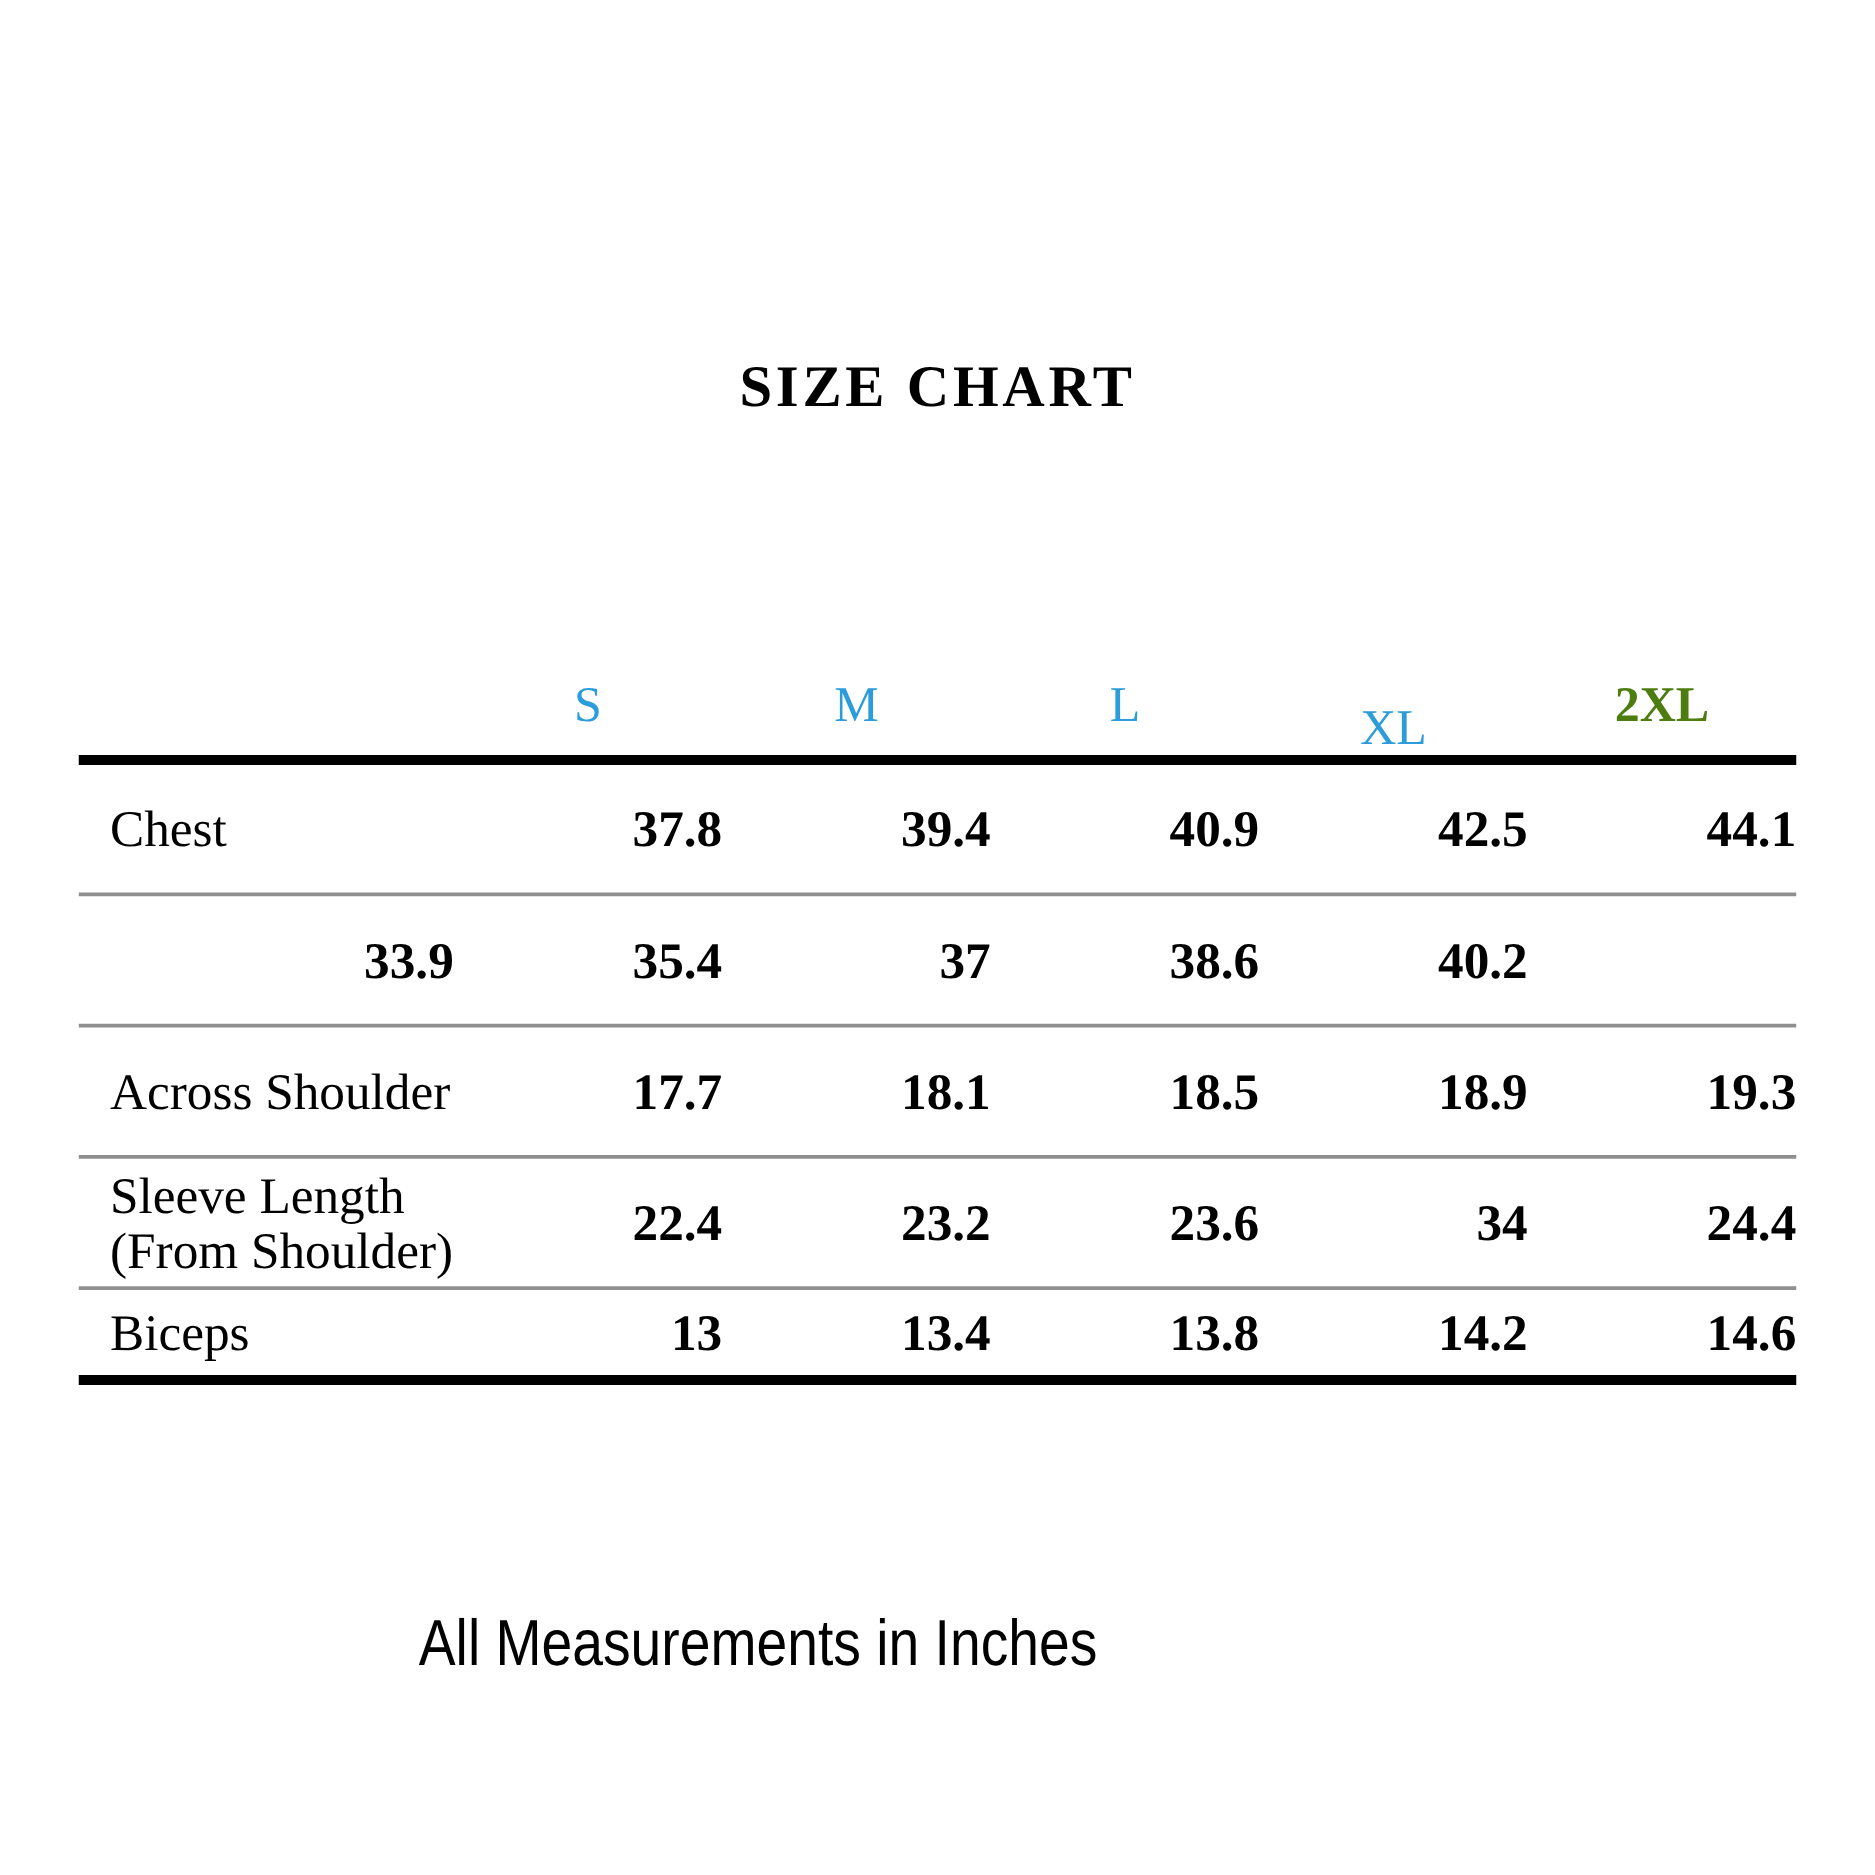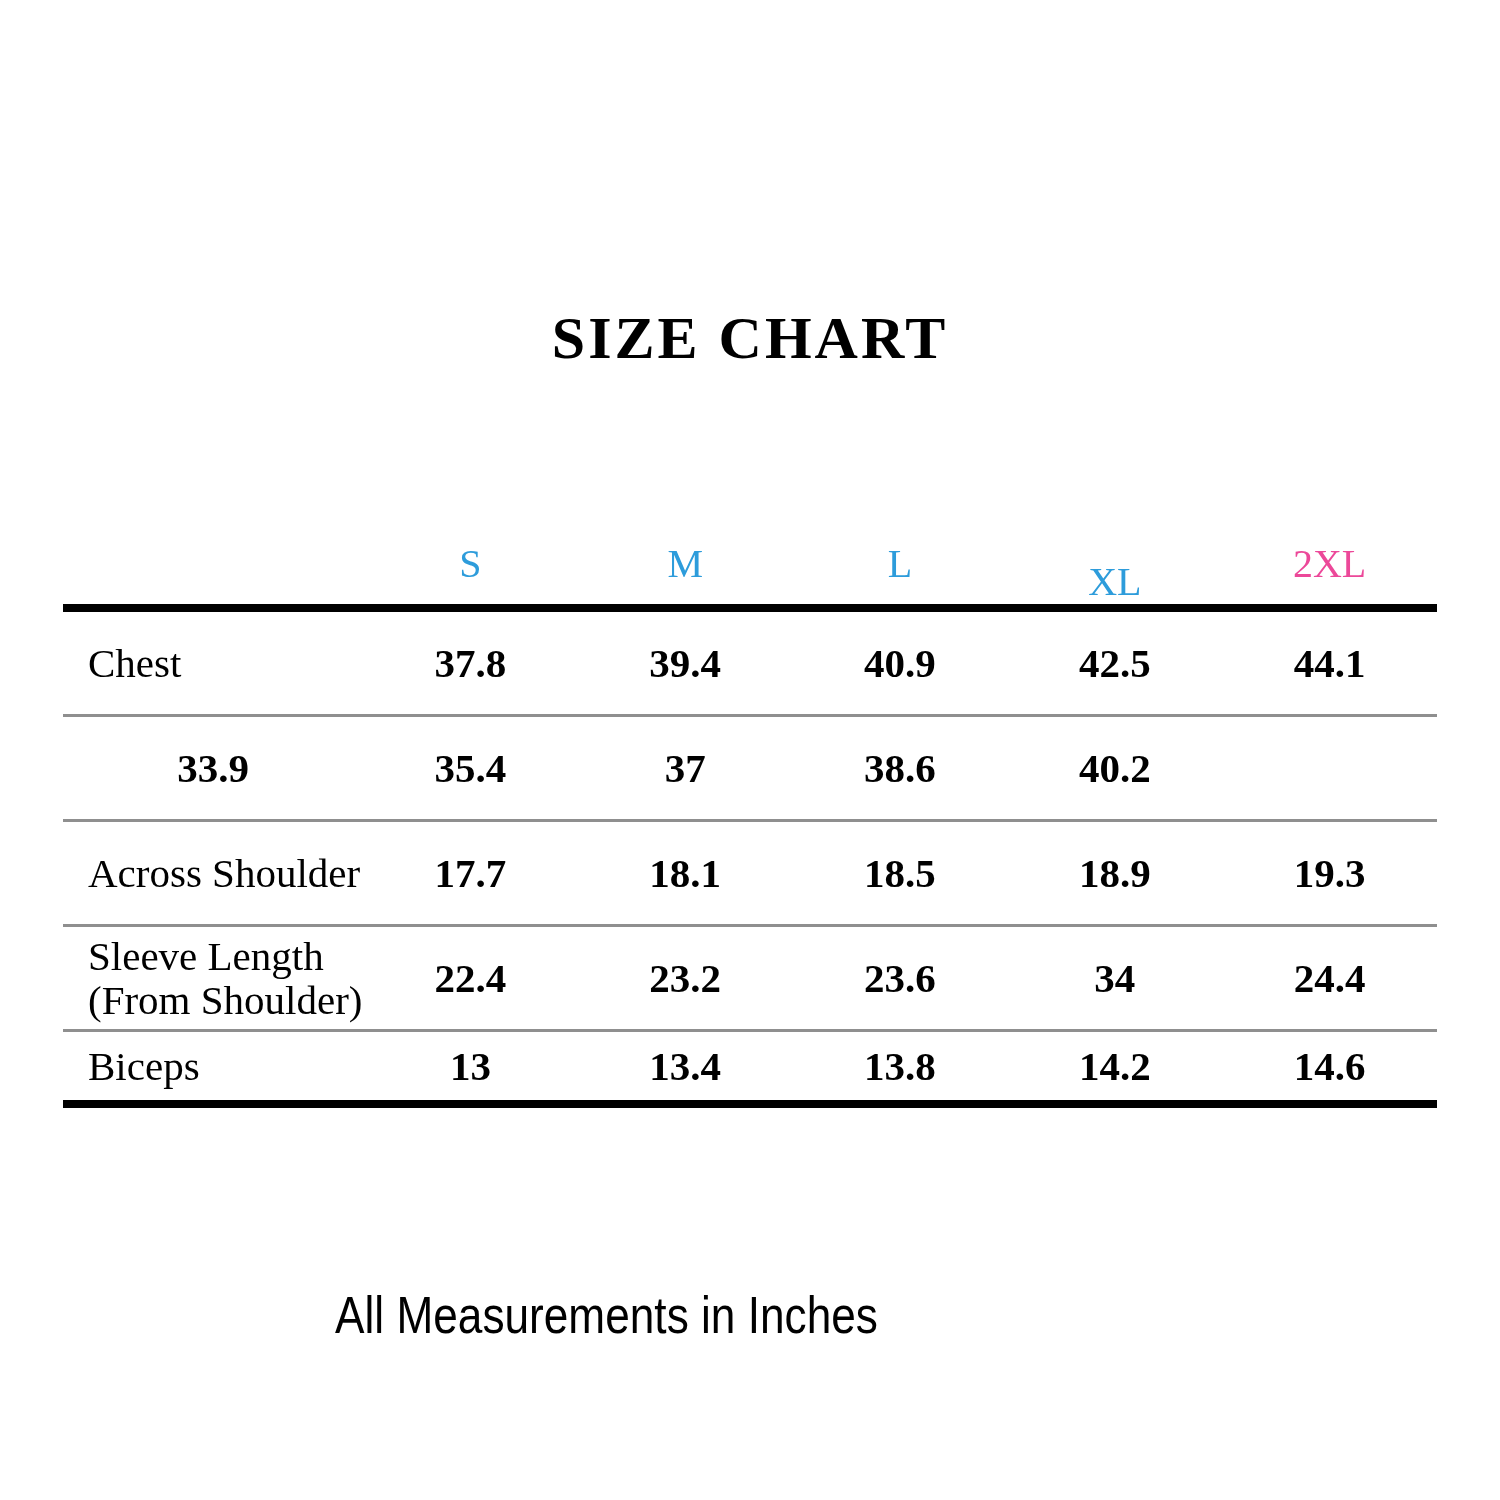--- a/index.html
+++ b/index.html
@@ -11,26 +11,26 @@
     position: relative;
     width: 1500px;
     height: 1500px;
     background: #ffffff;
     font-family: "Liberation Serif", serif;
     color: #000000;
     overflow: hidden;
   }
   .title {
     position: absolute;
-    top: 304px;
+    top: 283px;
     left: 0;
     width: 100%;
     margin: 0;
     text-align: center;
-    font-size: 60px;
+    font-size: 47px;
     font-weight: bold;
     letter-spacing: 3px;
     line-height: 1.15;
   }
   .size-table {
     position: absolute;
     left: 63px;
     top: 522px;
     width: 1374px;
   }
@@ -59,21 +59,21 @@
   .label-cell {
     padding-left: 25px;
     white-space: pre-line;
     line-height: 1.08;
     font-weight: normal;
   }
   .size-cell {
     text-align: center;
   }
   .value-cell {
-    text-align: center;
+    text-align: right;
     font-weight: bold;
   }
   .note {
     position: absolute;
     left: 335px;
     top: 1287px;
     font-family: "Liberation Sans", sans-serif;
     font-size: 52px;
     line-height: 1.1;
     transform: scaleX(0.85);
@@ -89,21 +89,21 @@
   <h1 class="title">SIZE CHART</h1>
 
   <div class="size-table">
 
     <div class="row header-row">
       <div class="cell label-cell"></div>
       <div class="cell size-cell" style="color: rgb(45, 156, 219);">S</div>
       <div class="cell size-cell" style="color: rgb(45, 156, 219);">M</div>
       <div class="cell size-cell" style="color: rgb(45, 156, 219);">L</div>
       <div class="cell size-cell" style="color: rgb(45, 156, 219); margin-top: 36px;">XL</div>
-      <div class="cell size-cell" style="color: #ec4899;">2XL</div>
+      <div class="cell size-cell" style="color: #4d7c0f; font-weight: bold;">2XL</div>
     </div>
 
     <div class="row body-row">
       <div class="cell label-cell">Chest</div>
       <div class="cell value-cell">37.8</div>
       <div class="cell value-cell">39.4</div>
       <div class="cell value-cell">40.9</div>
       <div class="cell value-cell">42.5</div>
       <div class="cell value-cell">44.1</div>
     </div>

